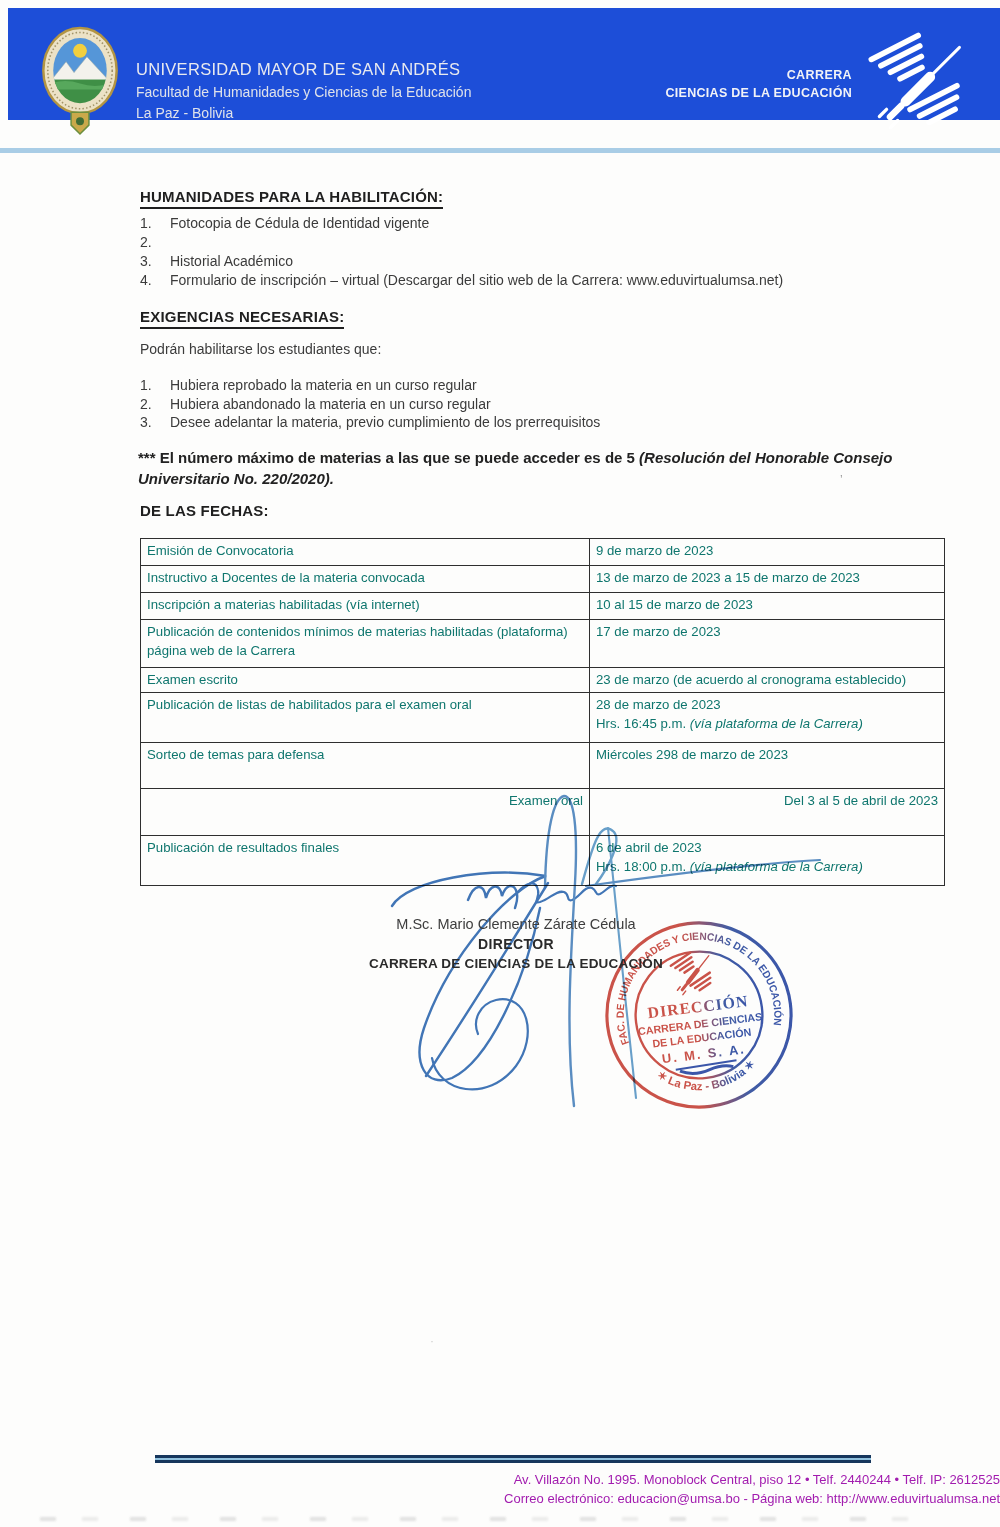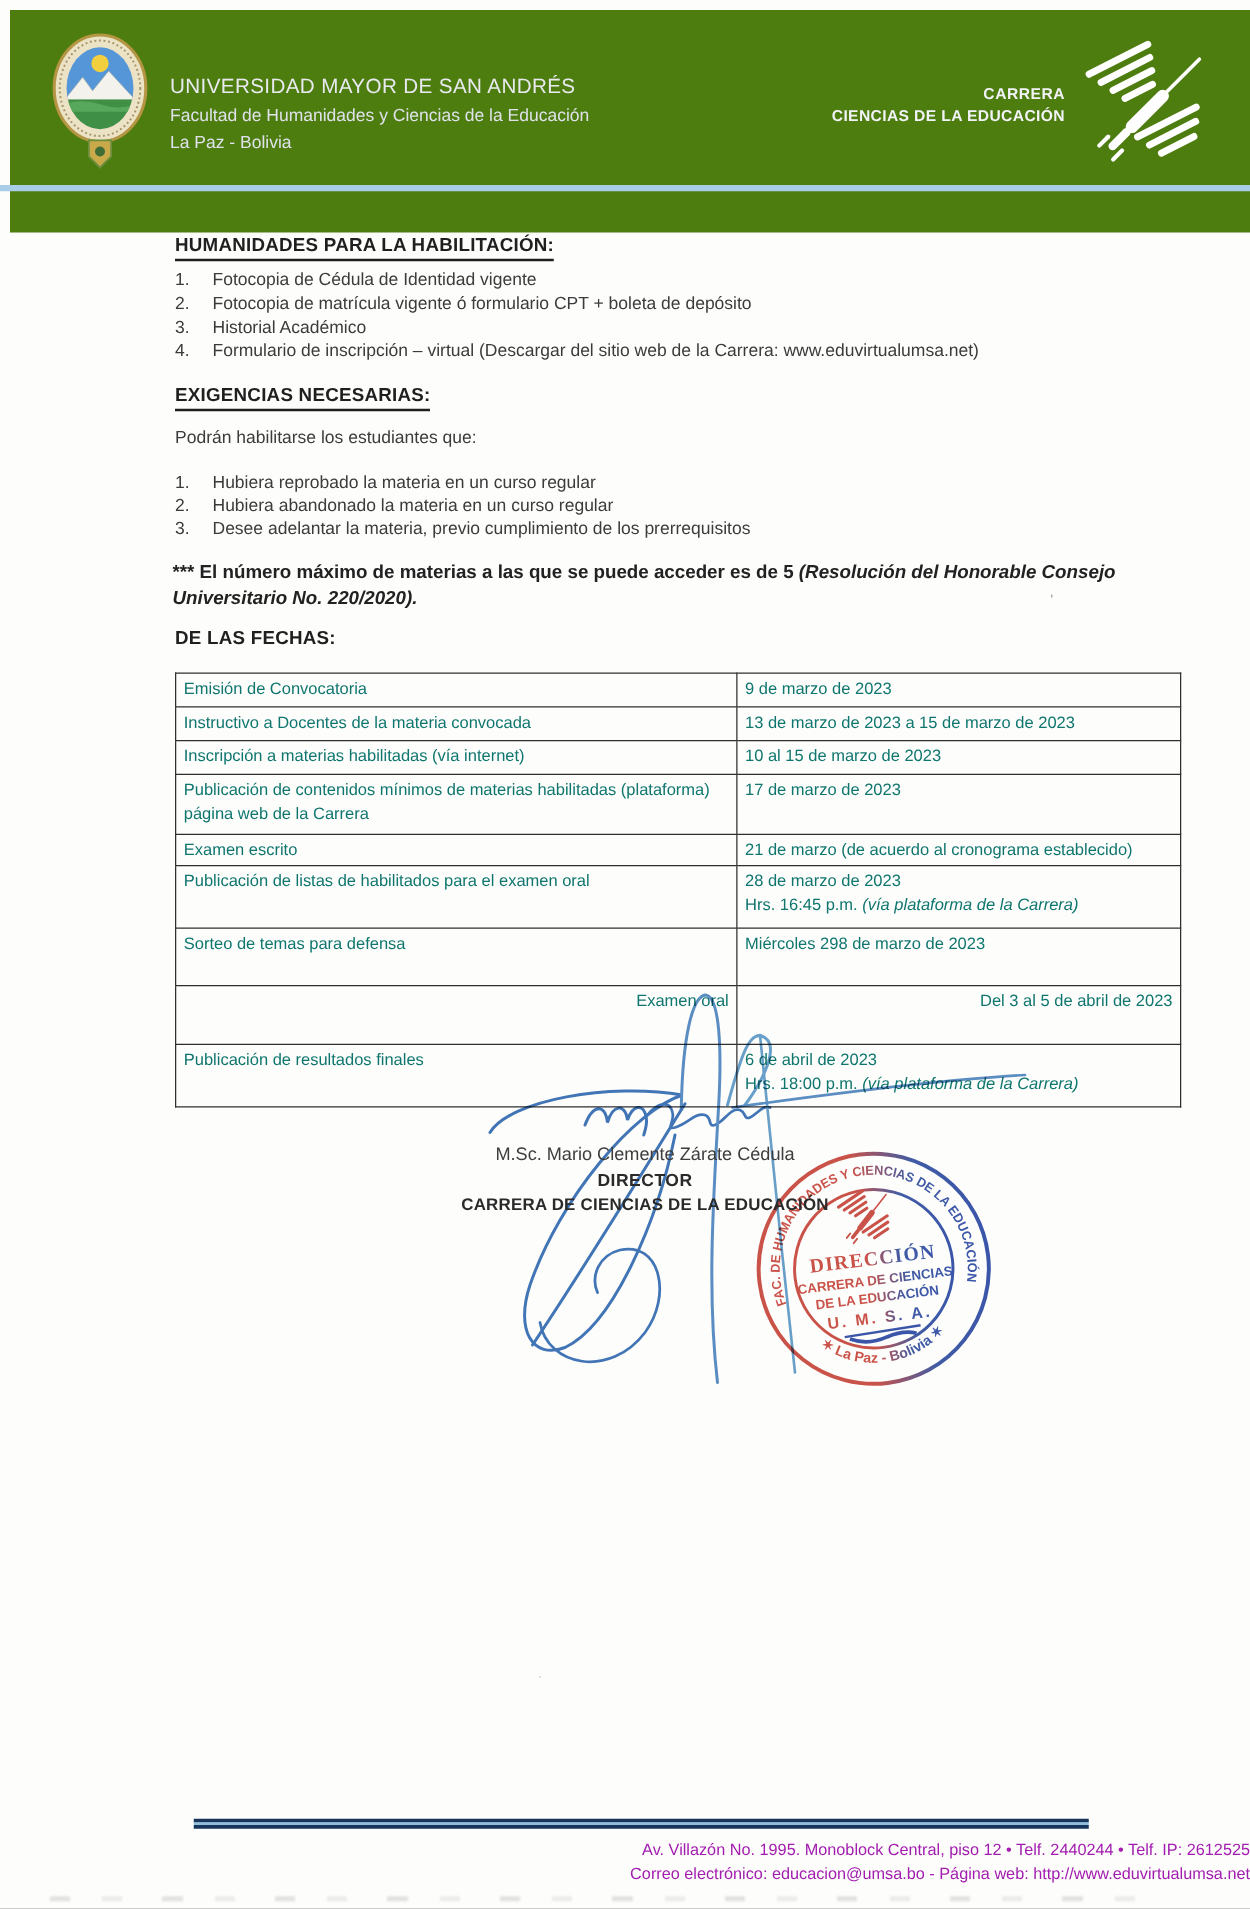--- a/index.html
+++ b/index.html
@@ -2,21 +2,21 @@
 <html><head>
 <meta charset="utf-8">
 <style>
   html,body{margin:0;padding:0;background:#888;}
   .page{
     position:relative;width:1000px;height:1527px;background:#fdfdfc;
     font-family:"Liberation Sans",sans-serif;color:#3b3b3b;overflow:hidden;
     margin:0 auto;
   }
   
-  .banner{position:absolute;left:8px;top:8px;right:0;height:178px;background:#4d7c0f;}
+  .banner{position:absolute;left:8px;top:8px;right:0;height:112px;background:#1d4ed8;}
   .banner-underline{position:absolute;left:0;top:148px;width:100%;height:5px;background:#a9cde6;}
   .seal{position:absolute;left:32px;top:18px;width:80px;height:114px;}
   .univ-block{position:absolute;left:128px;top:52px;color:#e9eaef;}
   .univ-name{font-size:16.5px;letter-spacing:.3px;margin-bottom:5px;}
   .univ-fac{font-size:14px;margin-bottom:5px;color:#dfe2ea;}
   .univ-city{font-size:14px;color:#dfe2ea;}
   .carrera-block{position:absolute;right:148px;top:60px;text-align:right;color:#f2f3f7;font-weight:bold;}
   .carrera-label{font-size:12.5px;letter-spacing:.4px;margin-bottom:4px;}
   .carrera-name{font-size:12.5px;letter-spacing:.3px;}
   .bird-hdr{position:absolute;right:20px;top:22px;width:118px;height:112px;color:#fff;}
@@ -124,21 +124,20 @@
   <div class="sec-title" style="top:188px">
     <span class="u">HUMANIDADES PARA LA HABILITACIÓN:</span>
   </div>
   <div class="numlist" style="top:214px">
     <div class="row" style="line-height:19px">
       <span class="n">1.</span>
         <span>Fotocopia de Cédula de Identidad vigente</span>
       </div>
     <div class="row" style="line-height:19px">
       <span class="n">2.</span>
-        <span>Fotocopia de matrícula vigente ó formulario CPT + boleta de depósito</span>
       </div>
     <div class="row" style="line-height:19px">
       <span class="n">3.</span>
         <span>Historial Académico</span>
       </div>
     <div class="row" style="line-height:19px">
       <span class="n">4.</span>
         <span>Formulario de inscripción – virtual (Descargar del sitio web de la Carrera: www.eduvirtualumsa.net)</span>
       </div>
   </div>
@@ -182,21 +181,21 @@
     <tr>
       <td class="c1 h24">Inscripción a materias habilitadas (vía internet)</td>
       <td class="c2 h24">10 al 15 de marzo de 2023</td>
         </tr>
     <tr>
       <td class="c1 h45">Publicación de contenidos mínimos de materias habilitadas (plataforma) página web de la Carrera</td>
       <td class="c2 h45">17 de marzo de 2023</td>
         </tr>
     <tr>
       <td class="c1 h22">Examen escrito</td>
-      <td class="c2 h22">21 de marzo (de acuerdo al cronograma establecido)</td>
+      <td class="c2 h22">23 de marzo (de acuerdo al cronograma establecido)</td>
         </tr>
     <tr>
       <td class="c1 h47">Publicación de listas de habilitados para el examen oral</td>
       <td class="c2 h47">
         <div>28 de marzo de 2023</div>
         <div class="fl2"><span>Hrs. 16:45 p.m. </span><span class="it">(vía plataforma de la Carrera)</span></div>
           </td>
         </tr>
     <tr>
       <td class="c1 h43">Sorteo de temas para defensa</td>

